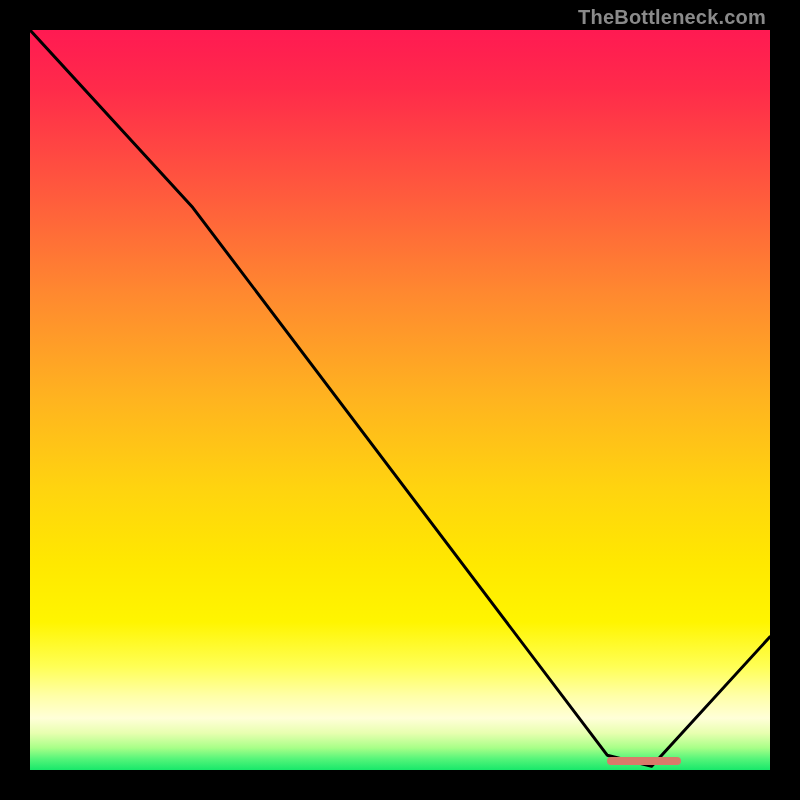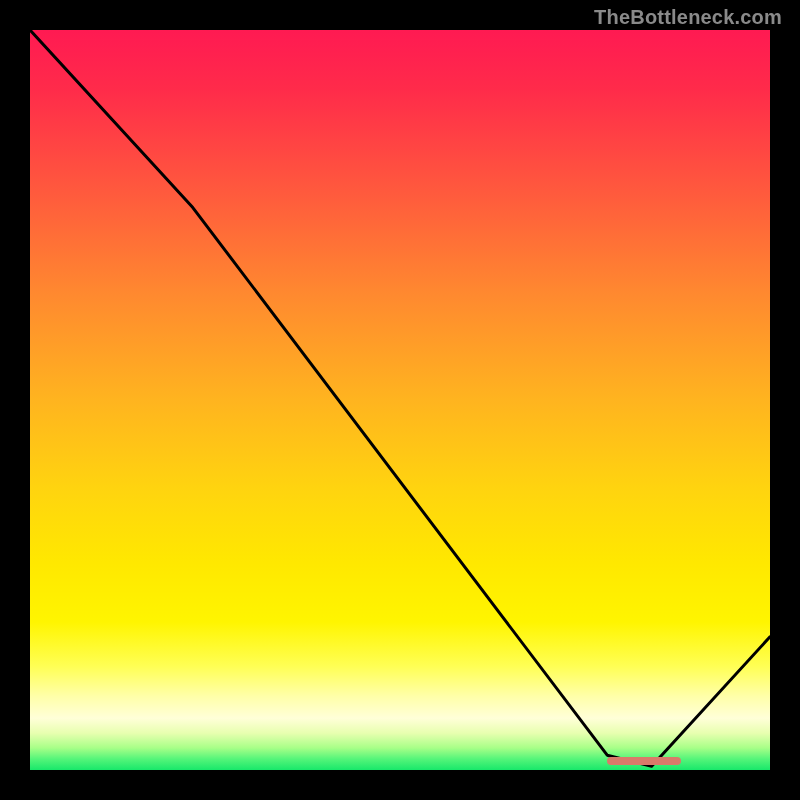--- a/index.html
+++ b/index.html
@@ -30,21 +30,21 @@
       #ffffd8 93%,
       #e8ffb0 95%,
       #a8ff88 97%,
       #55f57a 98.5%,
       #18e86a 100%
     );
   }
   .attribution {
     position: absolute;
     top: 6px;
-    right: 18px;
+    right: 34px;
     font-family: Arial, Helvetica, sans-serif;
     font-size: 20px;
     font-weight: 600;
     color: #8a8a8a;
     letter-spacing: 0.2px;
   }
   svg.curve {
     position: absolute;
     left: 0; top: 0;
     width: 100%; height: 100%;

